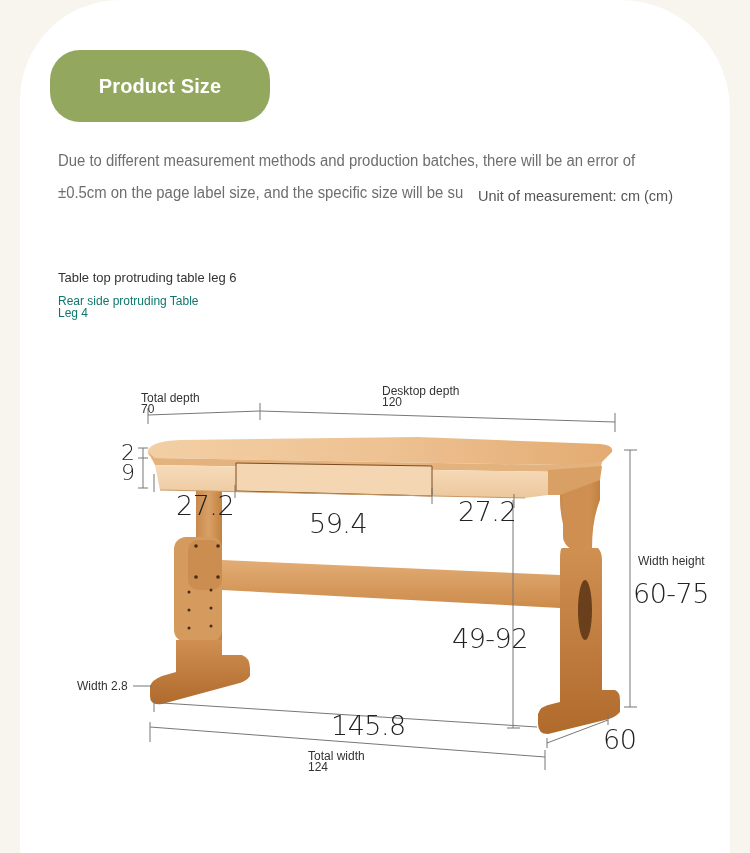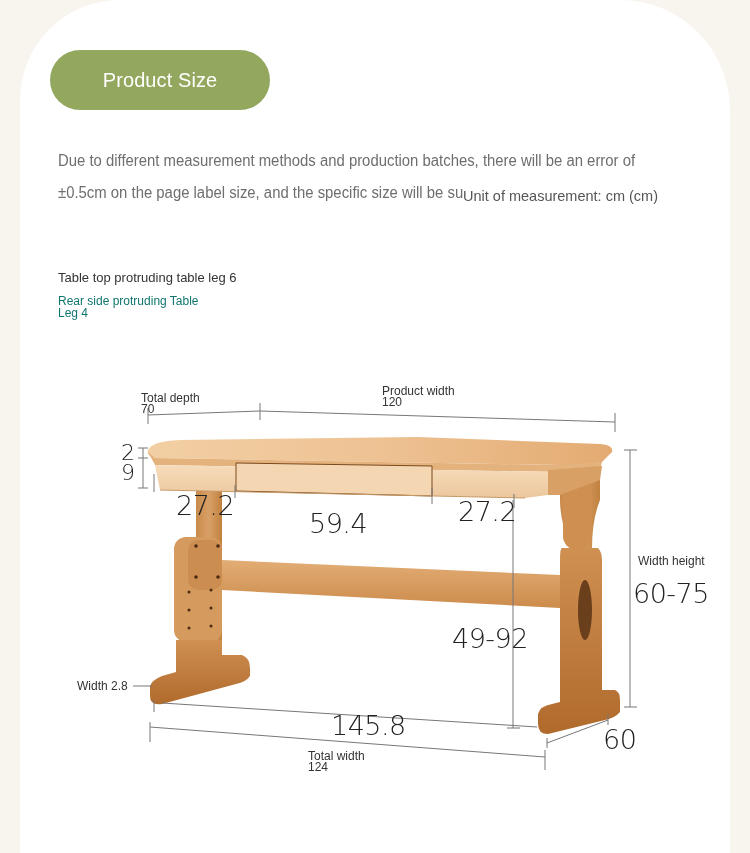--- a/index.html
+++ b/index.html
@@ -13,42 +13,43 @@
       position: absolute;
       left: 20px; top: 0;
       width: 710px; height: 853px;
       background: #ffffff;
       border-top-left-radius: 100px;
       border-top-right-radius: 110px;
     }
     .pill {
       position: absolute;
       left: 50px; top: 50px;
-      width: 220px; height: 60px;
+      width: 220px; height: 72px;
       border-radius: 30px;
       background: #93a85e;
       color: #ffffff;
       font-size: 20px;
       display: flex; align-items: center; justify-content: center;
       letter-spacing: 0.1px;
+      font-weight: bold;
     }
     .notice {
       position: absolute;
       left: 58px;
       font-size: 16px;
       color: #6e6e6e;
       white-space: nowrap;
       transform: scaleX(0.93);
       transform-origin: left center;
     }
     .notice.l1 { top: 152px; }
     .notice.l2 { top: 184px; }
     .unit {
       position: absolute;
-      left: 463px; top: 188px;
+      left: 478px; top: 188px;
       font-size: 14.5px;
       color: #555;
       background: #fff;
       padding-right: 2px;
       white-space: nowrap;
     }
     .note1 {
       position: absolute; left: 58px; top: 270px;
       font-size: 13px; color: #333;
     }
@@ -188,21 +189,21 @@
     <line x1="547" y1="738" x2="547" y2="748"></line>
     <line x1="608" y1="714" x2="608" y2="725"></line>
   </g>
 </svg>
 
 <div class="lbl-small" style="left:141px;top:393px;">
   <div>Total depth</div>
   <div>70</div>
 </div>
 <div class="lbl-small" style="left:382px;top:386px;">
-  <div>Product width</div>
+  <div>Desktop depth</div>
   <div>120</div>
 </div>
 
 <div class="lbl-big" style="left:121px;top:440px;font-size:22px;">2</div>
 <div class="lbl-big" style="left:121px;top:460px;font-size:22px;">9</div>
 
 <div class="lbl-big" style="left:176px;top:490px;">27.2</div>
 <div class="lbl-big" style="left:309px;top:508px;">59.4</div>
 <div class="lbl-big" style="left:458px;top:496px;">27.2</div>
 

